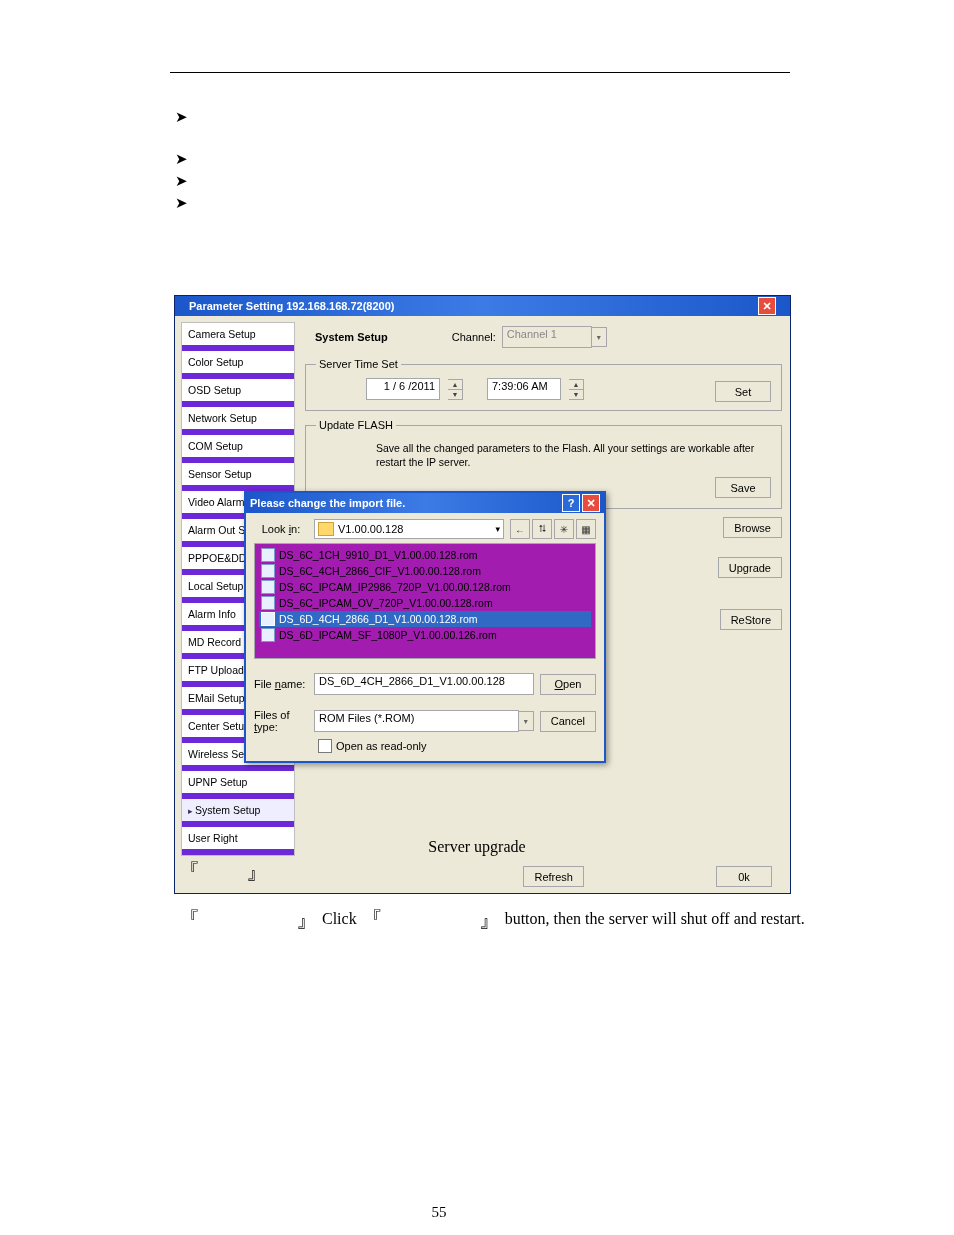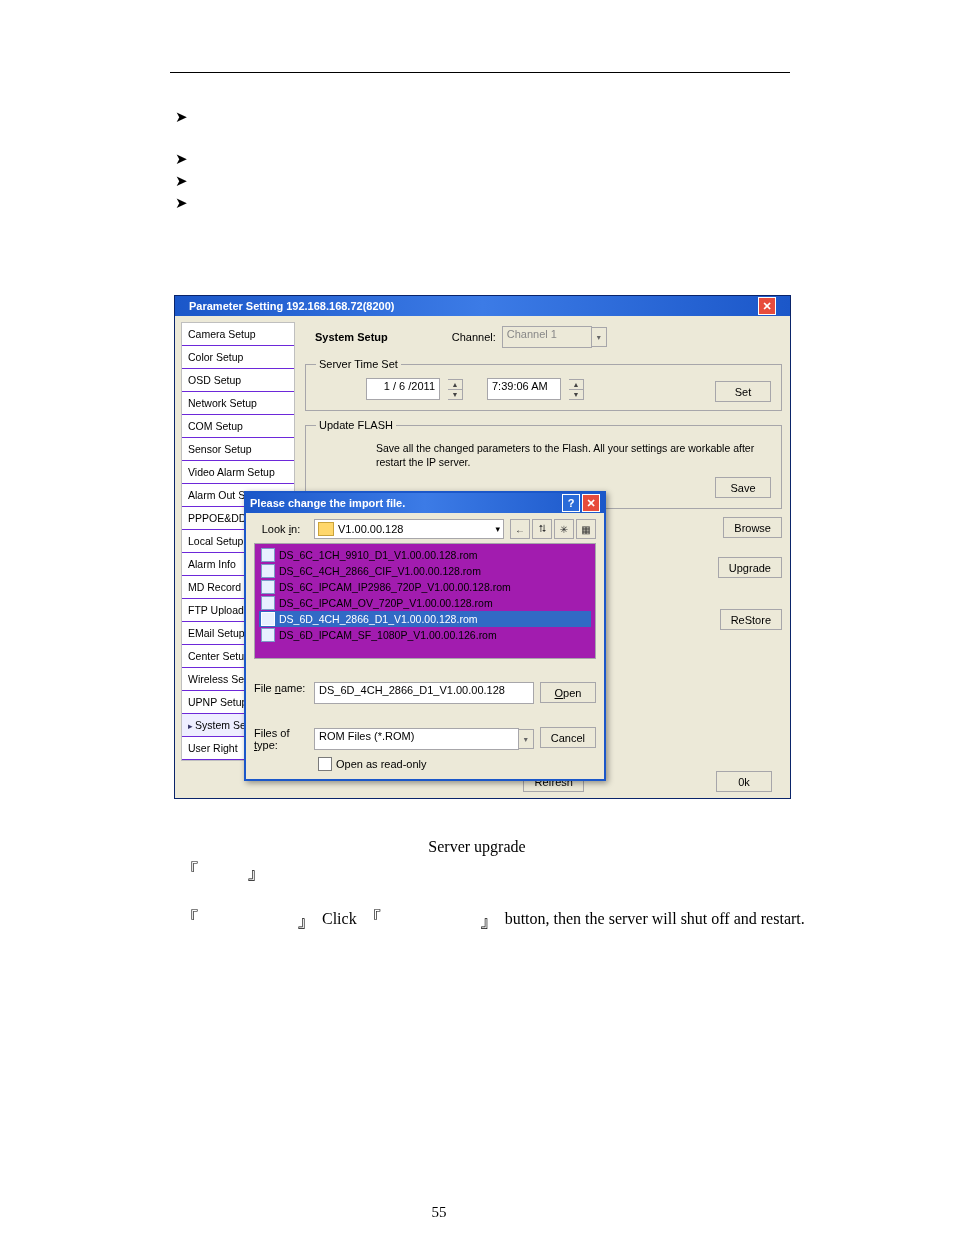--- a/index.html
+++ b/index.html
@@ -11,21 +11,21 @@
 
   
   .win { position:absolute; left:174px; top:295px; width:615px; background:#ece9d8; border:1px solid #0a246a; font-family: Tahoma, sans-serif; font-size:11px; color:#000; }
   .titlebar { height:20px; background:linear-gradient(to right,#1b57c9,#3c7be6,#1b57c9); color:#fff; font-weight:bold; display:flex; align-items:center; padding:0 14px; font-size:11px; }
   .titlebar .spacer { flex:1; }
   .titlebar .closex { width:16px; height:16px; background:#e74c3c; border:1px solid #fff; color:#fff; display:flex; align-items:center; justify-content:center; font-size:11px; font-weight:bold; cursor:pointer; }
   .winbody { display:flex; padding:6px 8px 10px 6px; gap:10px; position:relative; }
 
   
   .sidebar { width:112px; background:#fff; border:1px solid #bfbfbf; padding:0; }
-  .side-item { padding:5px 6px; border-bottom:1px solid #6d28d9; font-size:10.5px; white-space:nowrap; overflow:hidden; cursor:pointer; }
+  .side-item { padding:5px 6px; border-bottom:6px solid #6d28d9; font-size:10.5px; white-space:nowrap; overflow:hidden; cursor:pointer; }
   .side-item.active { background:#eef; }
   .side-item.active::before { content:"▸ "; color:#336; font-size:9px; }
 
   
   .content { flex:1; position:relative; }
   .hdr-row { display:flex; align-items:center; gap:24px; margin:4px 0 10px 10px; }
   .hdr-row .s-label { font-weight:bold; font-size:11px; }
   .hdr-row .ch-label { font-size:11px; }
   .win-input { background:#fff; border:1px solid #a7a6aa; height:18px; padding:1px 4px; font-size:11px; font-family: Tahoma, sans-serif; }
   .win-input.disabled { background:#ece9d8; color:#888; }
@@ -63,21 +63,21 @@
   .folder-ic { width:14px; height:12px; background:#ffd76b; border:1px solid #caa33b; }
   .tb-icons { display:flex; gap:2px; }
   .tb-ic { width:18px; height:18px; background:#ece9d8; border:1px solid #a7a6aa; display:flex; align-items:center; justify-content:center; font-size:10px; color:#333; cursor:pointer; }
 
   .fd-list { border:1px solid #a7a6aa; background:#a21caf; height:108px; padding:3px 4px; overflow:hidden; }
   .fd-item { display:flex; align-items:center; gap:4px; font-size:10.5px; padding:1px 2px; white-space:nowrap; cursor:pointer; }
   .fd-item .fi { width:12px; height:12px; border:1px solid #7b9cc8; background:#e8f0ff; font-size:7px; display:flex; align-items:center; justify-content:center; }
   .fd-item.sel { background:#316ac5; color:#fff; }
   .fd-item.sel .fi { border-color:#fff; }
 
-  .fd-row2 { display:flex; gap:6px; margin-top:23px; }
+  .fd-row2 { display:flex; align-items:center; gap:6px; margin-top:14px; }
   .fd-row2 .inp { flex:1; }
   .fd-chk { margin:6px 0 0 64px; font-size:11px; display:flex; align-items:center; gap:4px; }
   .chkbox { width:12px; height:12px; border:1px solid #7a7a7a; background:#fff; }
 
   .caption { position:absolute; width:954px; text-align:center; font-family:"Times New Roman",serif; font-size:16px; }
   .caption.fig { top:838px; }
   .textline { position:absolute; left:178px; font-size:16px; }
   .bracket { font-size:22px; line-height:16px; vertical-align:-3px; }
 
   .pagenum { position:absolute; width:878px; text-align:center; top:1204px; font-size:15px; }

